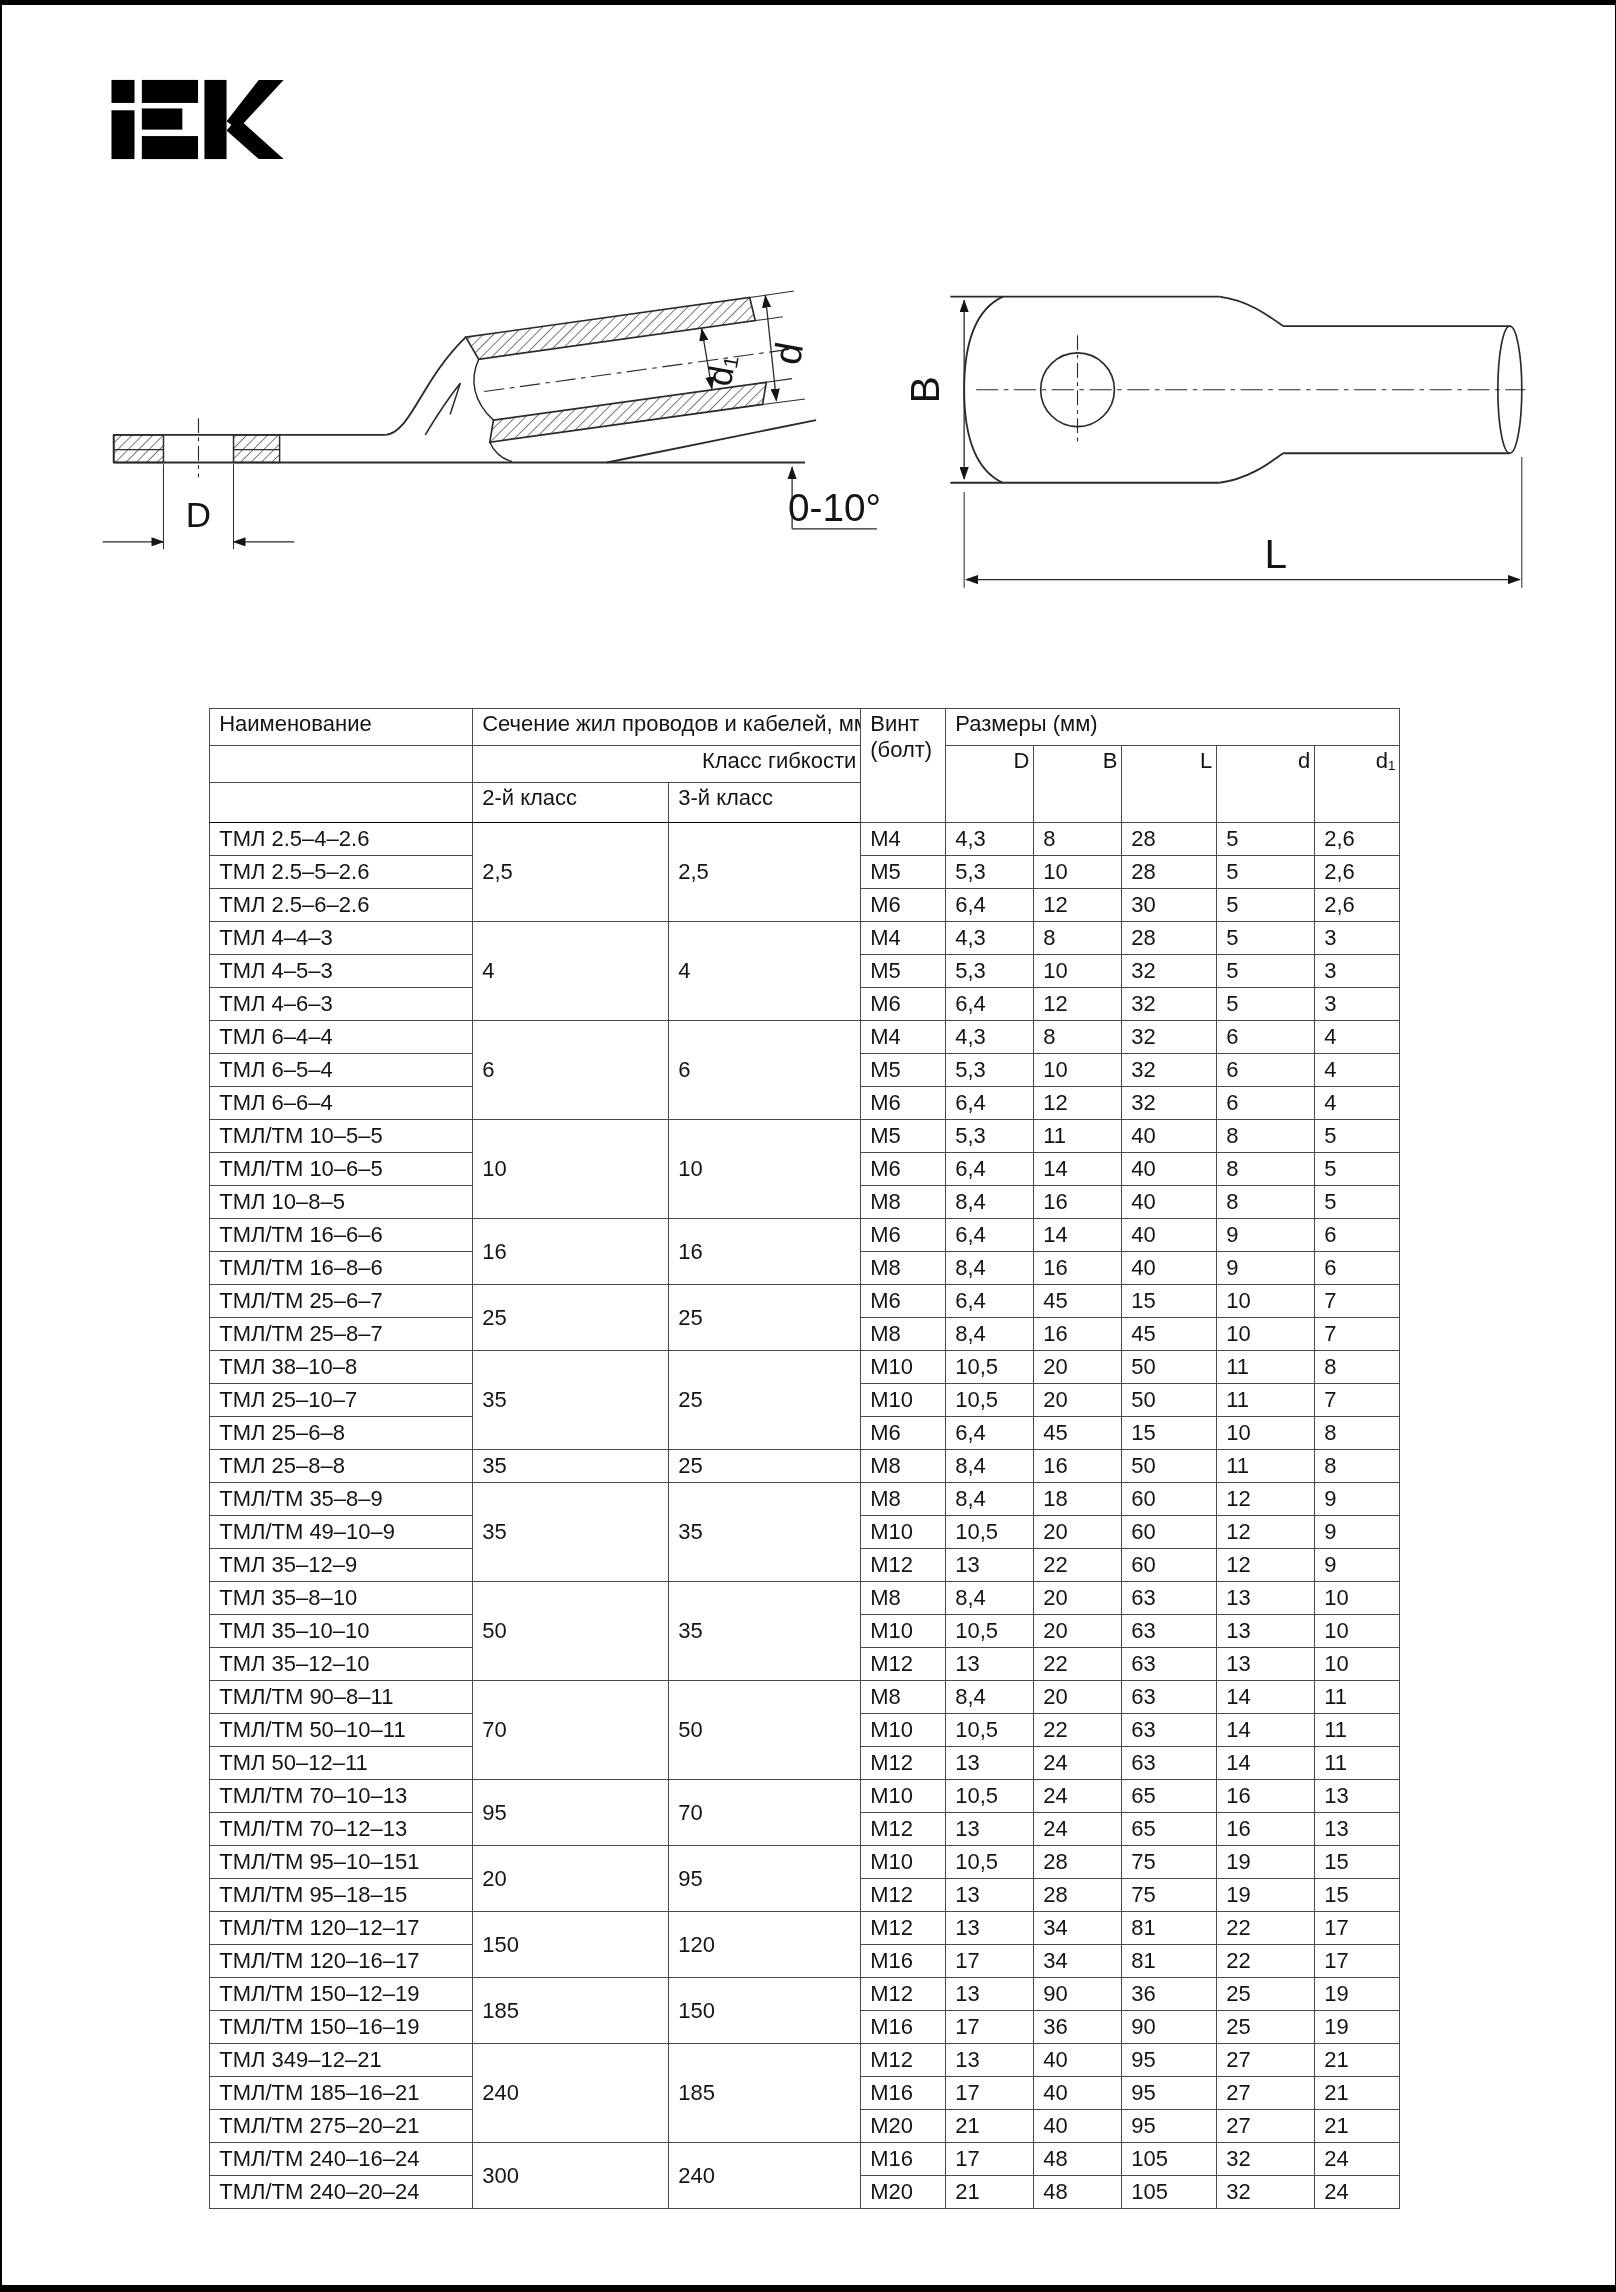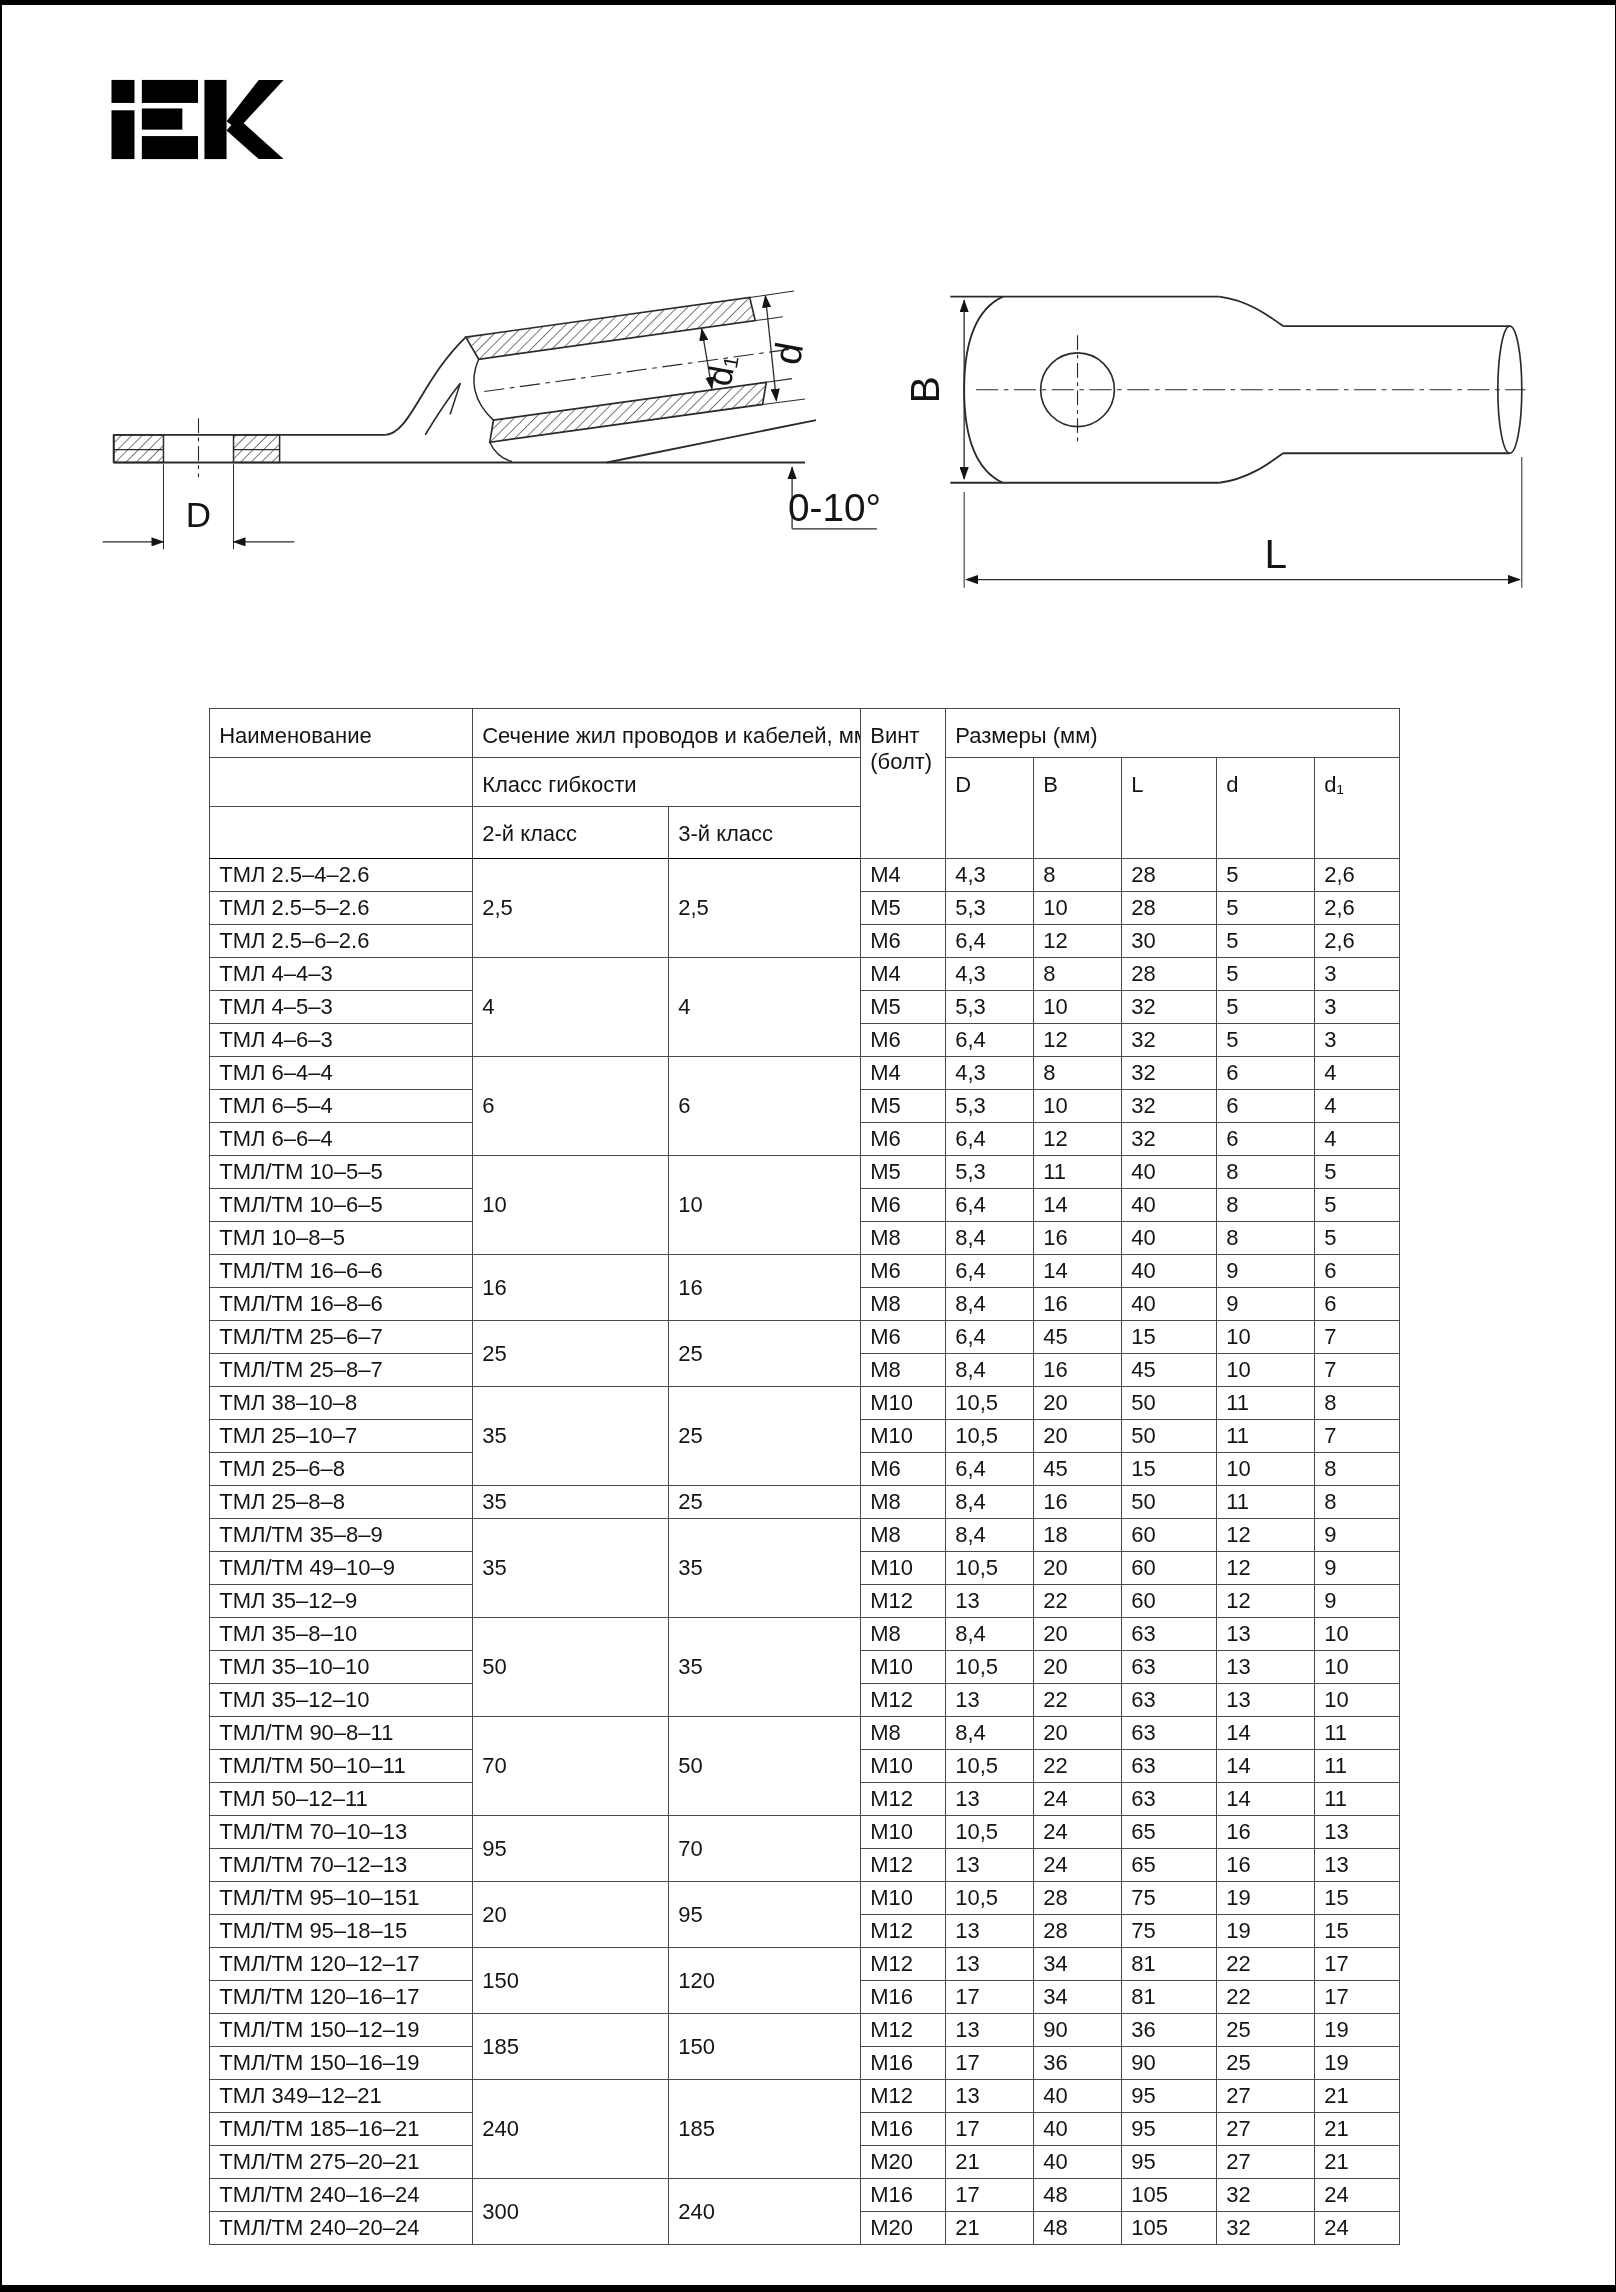--- a/index.html
+++ b/index.html
@@ -13,25 +13,25 @@
   .draw-right{position:absolute;left:909px;top:275px;}
   .caption{position:absolute;left:114px;top:624px;font-size:25px;letter-spacing:0.2px;}
   .lug-table{
     position:absolute;left:207px;top:703px;width:1191px;
     border-collapse:collapse;table-layout:fixed;font-size:22px;
   }
   .lug-table th,.lug-table td{
     border:0.9px solid #4a4a4a;font-weight:normal;text-align:left;
     padding:0 3.7px 0 9.2px;white-space:nowrap;overflow:hidden;
   }
-  .lug-table th{vertical-align:top;padding-top:14px;white-space:normal;line-height:1.2;}
+  .lug-table th{vertical-align:top;padding-top:2px;white-space:normal;line-height:1.2;}
   .lug-table td{height:32px;vertical-align:middle;}
   .lug-table{border:1.8px solid #000;}
   .hdr1 th{height:34px;}
-  .hdr2 th{height:34px;}
+  .hdr2 th{height:34px;text-align:right;}
   .hdr3 th{height:37px;margin-left:20px;}
   .hdr3 th{border-bottom:1.8px solid #000;}
   .lug-table tr.group-start td{border-top:1.8px solid #000;}
   svg line,svg path,svg circle,svg ellipse,svg polyline{vector-effect:none;}
   .dimtext{font-family:"Liberation Sans","DejaVu Sans",sans-serif;fill:#141414;}
 </style>
 </head>
 <body>
 
 <div class="page">

